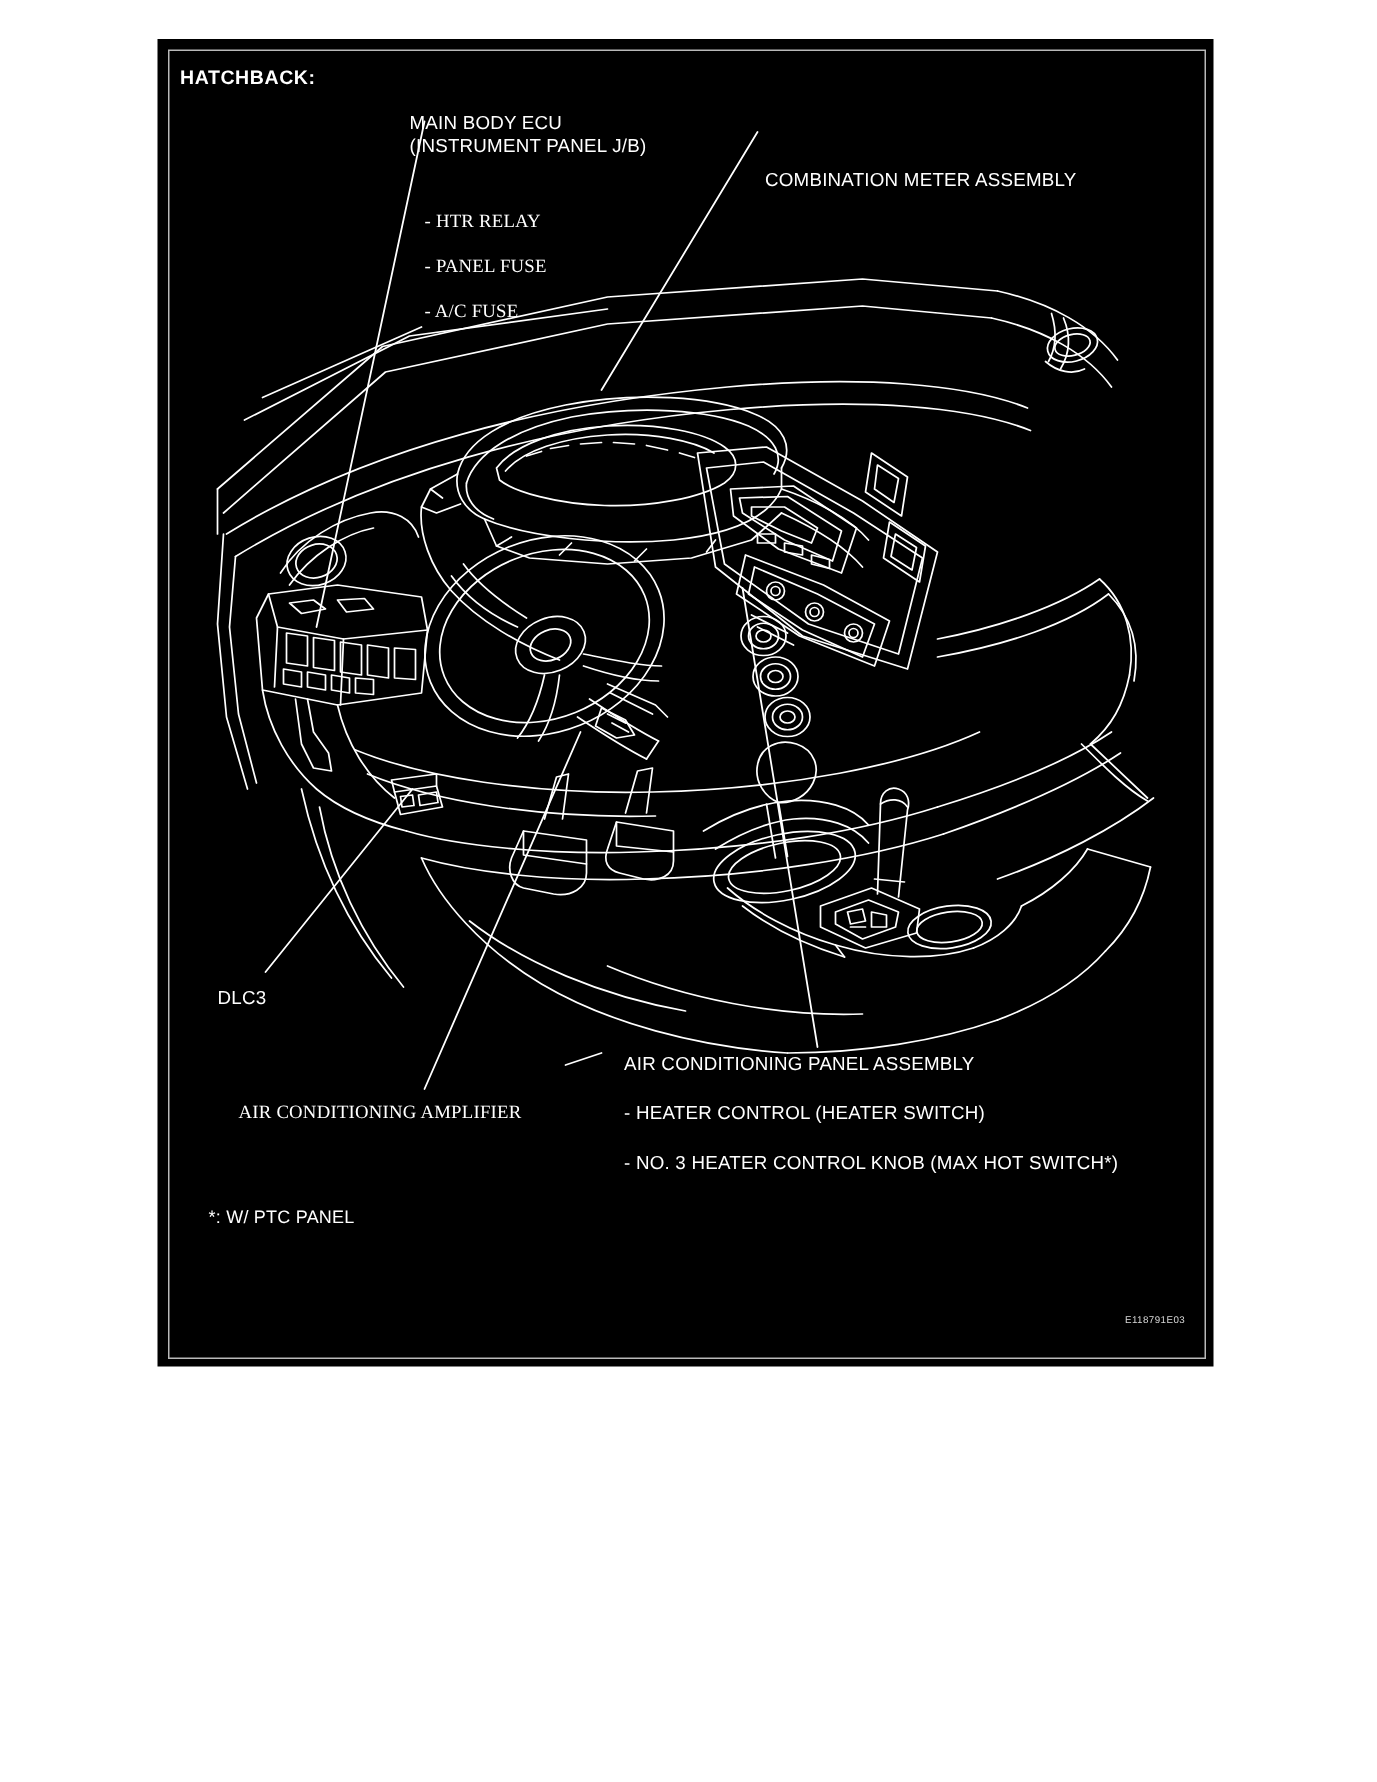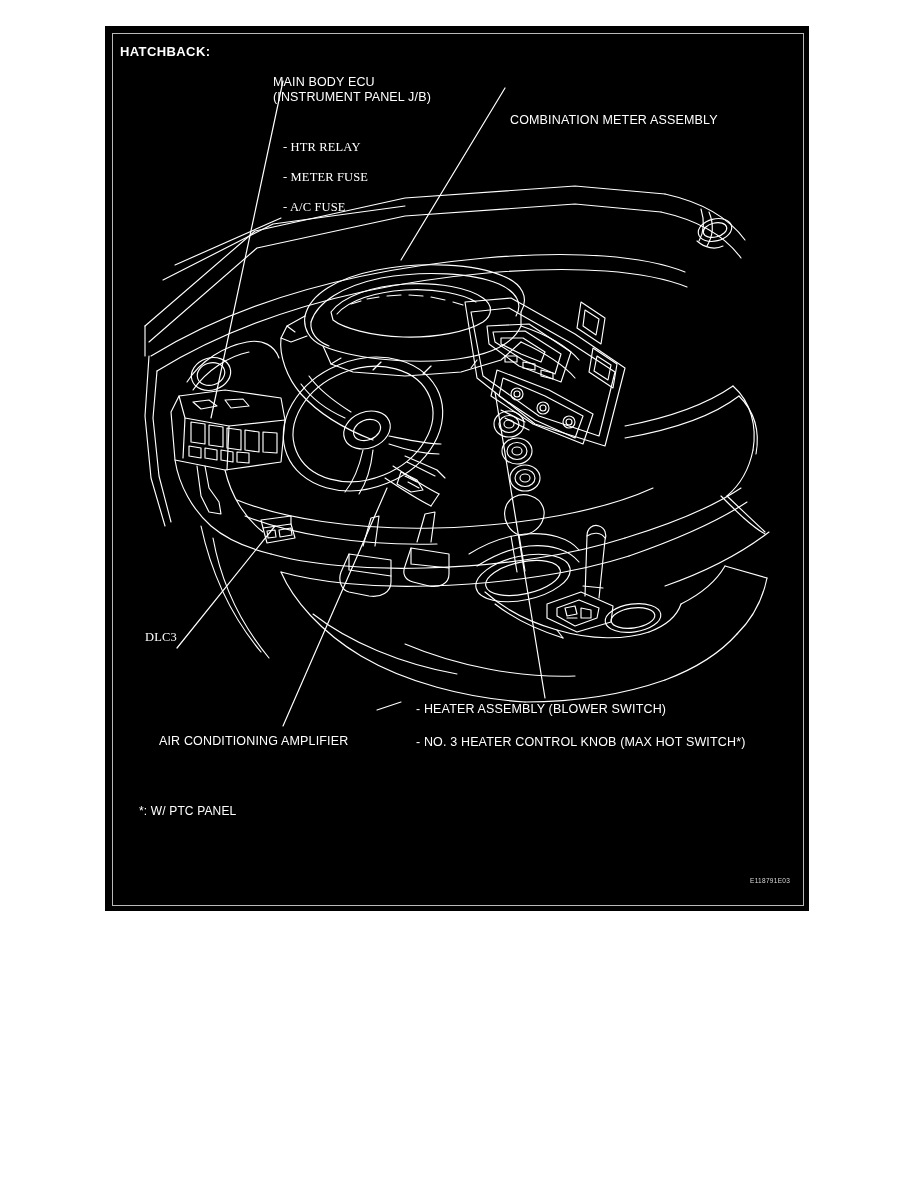--- a/index.html
+++ b/index.html
@@ -345,32 +345,33 @@
 
       <div class="lbl bold" style="left:15px; top:18px;"><span>HATCHBACK:</span></div>
 
       <div class="lbl lbl-block" style="left:168px; top:49px;">
         <span class="lbl-line">MAIN BODY ECU</span>
         <span class="lbl-line">(INSTRUMENT PANEL J/B)</span>
       </div>
 
       <div class="lbl bullet-group" style="left:178px; top:114px;">
         <span class="bullet-line">- HTR RELAY</span>
-        <span class="bullet-line">- METER FUSE</span>
+        <span class="bullet-line">- PANEL FUSE</span>
         <span class="bullet-line">- A/C FUSE</span>
       </div>
 
       <div class="lbl" style="left:405px; top:60px;margin-top:27px;">COMBINATION METER ASSEMBLY</div>
 
-      <div class="lbl" style="left:40px; top:604px;font-family:Liberation Serif, serif;">DLC3</div>
-
-      <div class="lbl" style="left:54px; top:708px;">AIR CONDITIONING AMPLIFIER</div>
+      <div class="lbl" style="left:40px; top:632px;">DLC3</div>
+
+      <div class="lbl" style="left:54px; top:708px;font-family:Liberation Serif, serif;">AIR CONDITIONING AMPLIFIER</div>
 
       <div class="lbl panel-group" style="left:311px; top:676px;">
-        <span class="panel-line">- HEATER ASSEMBLY (BLOWER SWITCH)</span>
+        <span class="panel-line">AIR CONDITIONING PANEL ASSEMBLY</span>
+        <span class="panel-line">- HEATER CONTROL (HEATER SWITCH)</span>
         <span class="panel-line">- NO. 3 HEATER CONTROL KNOB (MAX HOT SWITCH*)</span>
       </div>
 
       <div class="lbl small" style="left:34px; top:778px;">*: W/ PTC PANEL</div>
 
       <div class="lbl code" style="left:645px; top:847px;">E118791E03</div>
 
     </div>
   </div>
 

